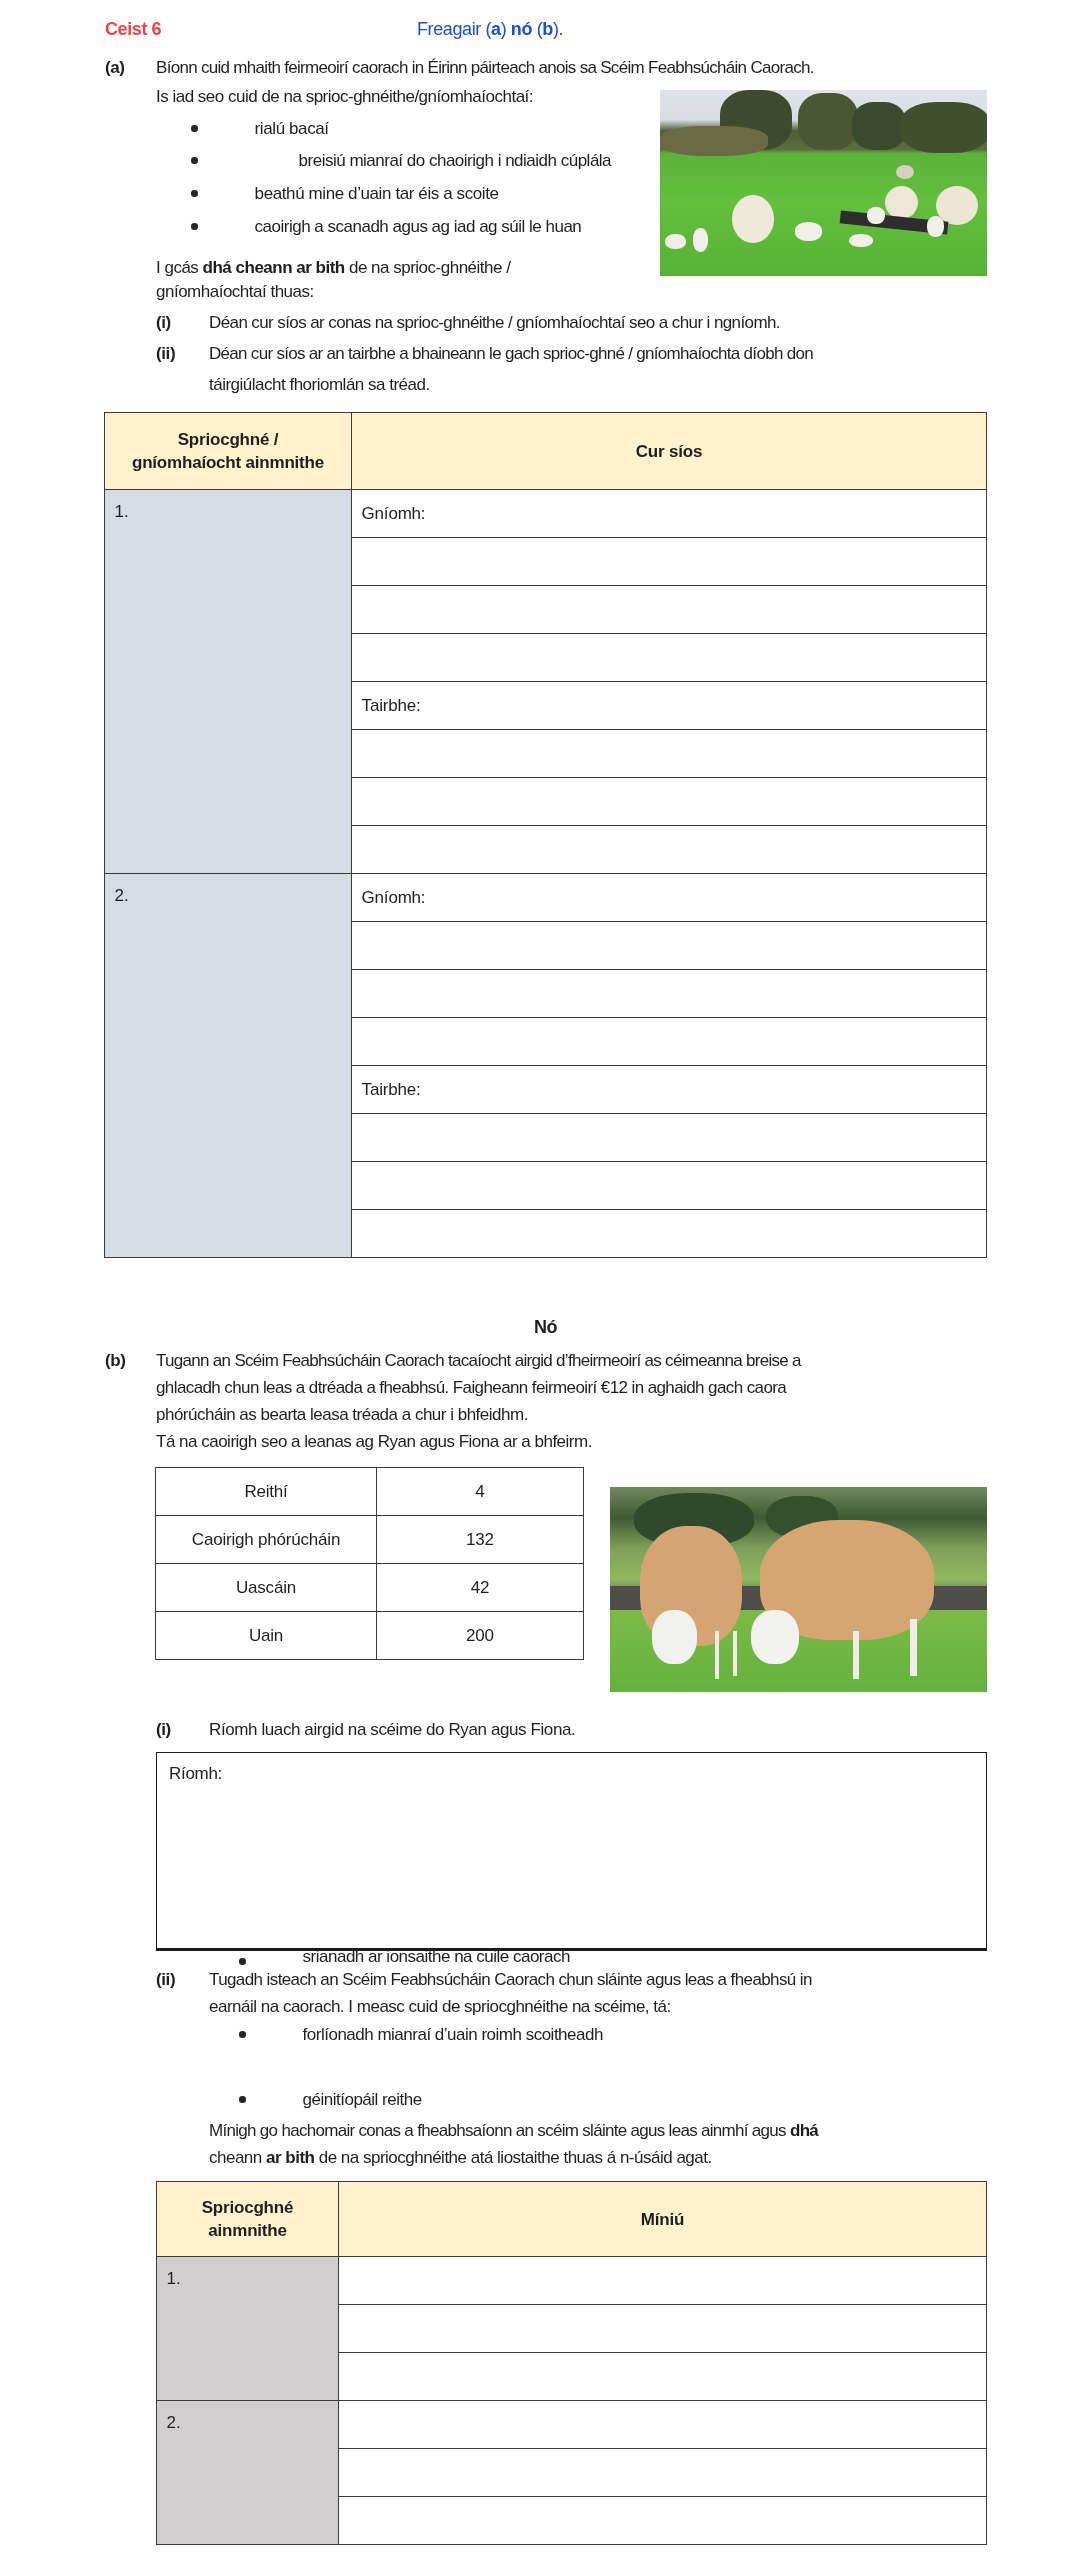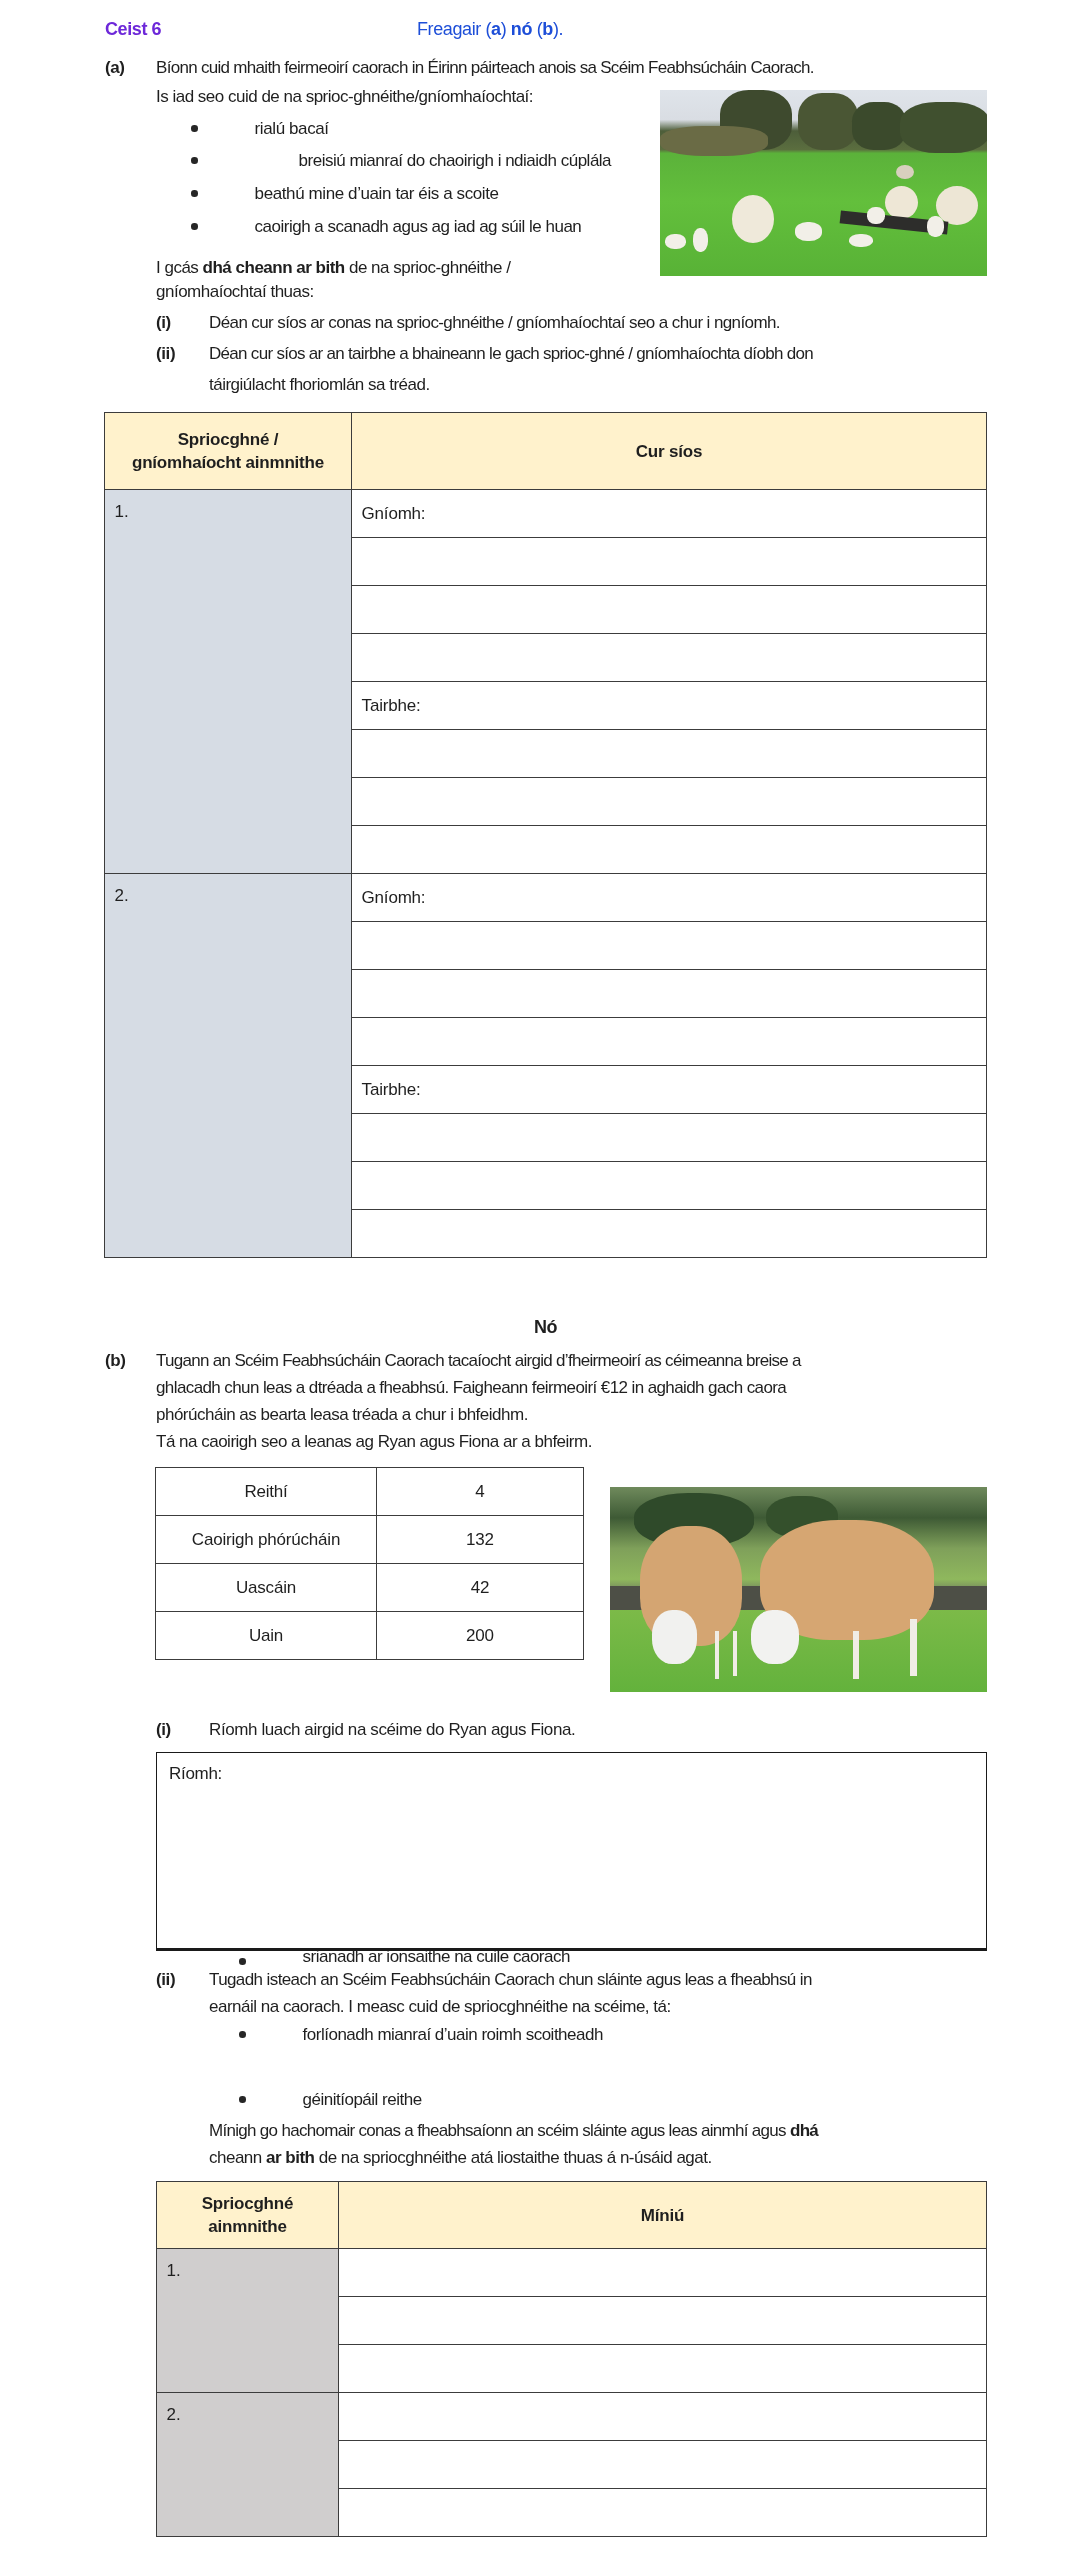--- a/index.html
+++ b/index.html
@@ -9,21 +9,21 @@
     font-family: "Liberation Sans", sans-serif;
     color: #1f1f1f;
     font-size: 17px;
     overflow: hidden;
   }
   .abs { position: absolute; }
   .txt { white-space: nowrap; line-height: 1; letter-spacing: -0.4px; }
   .b { font-weight: bold; }
 
   
-  #ceist { left: 105px; top: 20.4px; font-size: 18px; font-weight: bold; color:#6d28d9; }
+  #ceist { left: 105px; top: 20.4px; font-size: 18px; font-weight: bold; color:#ef4444; }
   #freagair { left: 417px; top: 20.4px; font-size: 18px; color:#1d4ed8; }
 
   .qlabel { font-weight: bold; color:#1f1f1f; }
 
   
   .bullet-row { position: absolute; left: 191px; display: flex; align-items: center; gap: 44px; }
   .bullet-dot { width: 6.6px; height: 6.6px; border-radius: 50%; background: #262626; margin-right: 13px; }
   .bullet-row.b2 { left: 239px; }
 
   
@@ -63,21 +63,21 @@
   #stock td.hdr { font-weight: bold; }
 
   #calcbox {
     position: absolute; left: 156px; top: 1752px; width: 831px; height: 199px;
     border: 1.8px solid #1a1a1a; border-bottom-width: 3px;
   }
   #calcbox .lbl { position: absolute; left: 12px; top: 12px; font-size: 17px; letter-spacing: -0.3px; }
 
   #tbl2 { left: 156px; top: 2181px; width: 831px; }
   #tbl2 col.c1 { width: 182px; }
-  #tbl2 tr.h { height: 67px; }
+  #tbl2 tr.h { height: 75px; }
   #tbl2 tr.r { height: 48px; }
 
   #no { left: 0; width: 1091px; top: 1318px; text-align: center; font-weight: bold; font-size: 18px; }
 </style>
 </head>
 <body>
 
 <div id="ceist" class="abs txt">Ceist 6</div>
 <div id="freagair" class="abs txt">
   <span>Freagair (</span><span class="b">a</span><span>) </span><span class="b">nó</span><span> (</span><span class="b">b</span><span>).</span>

